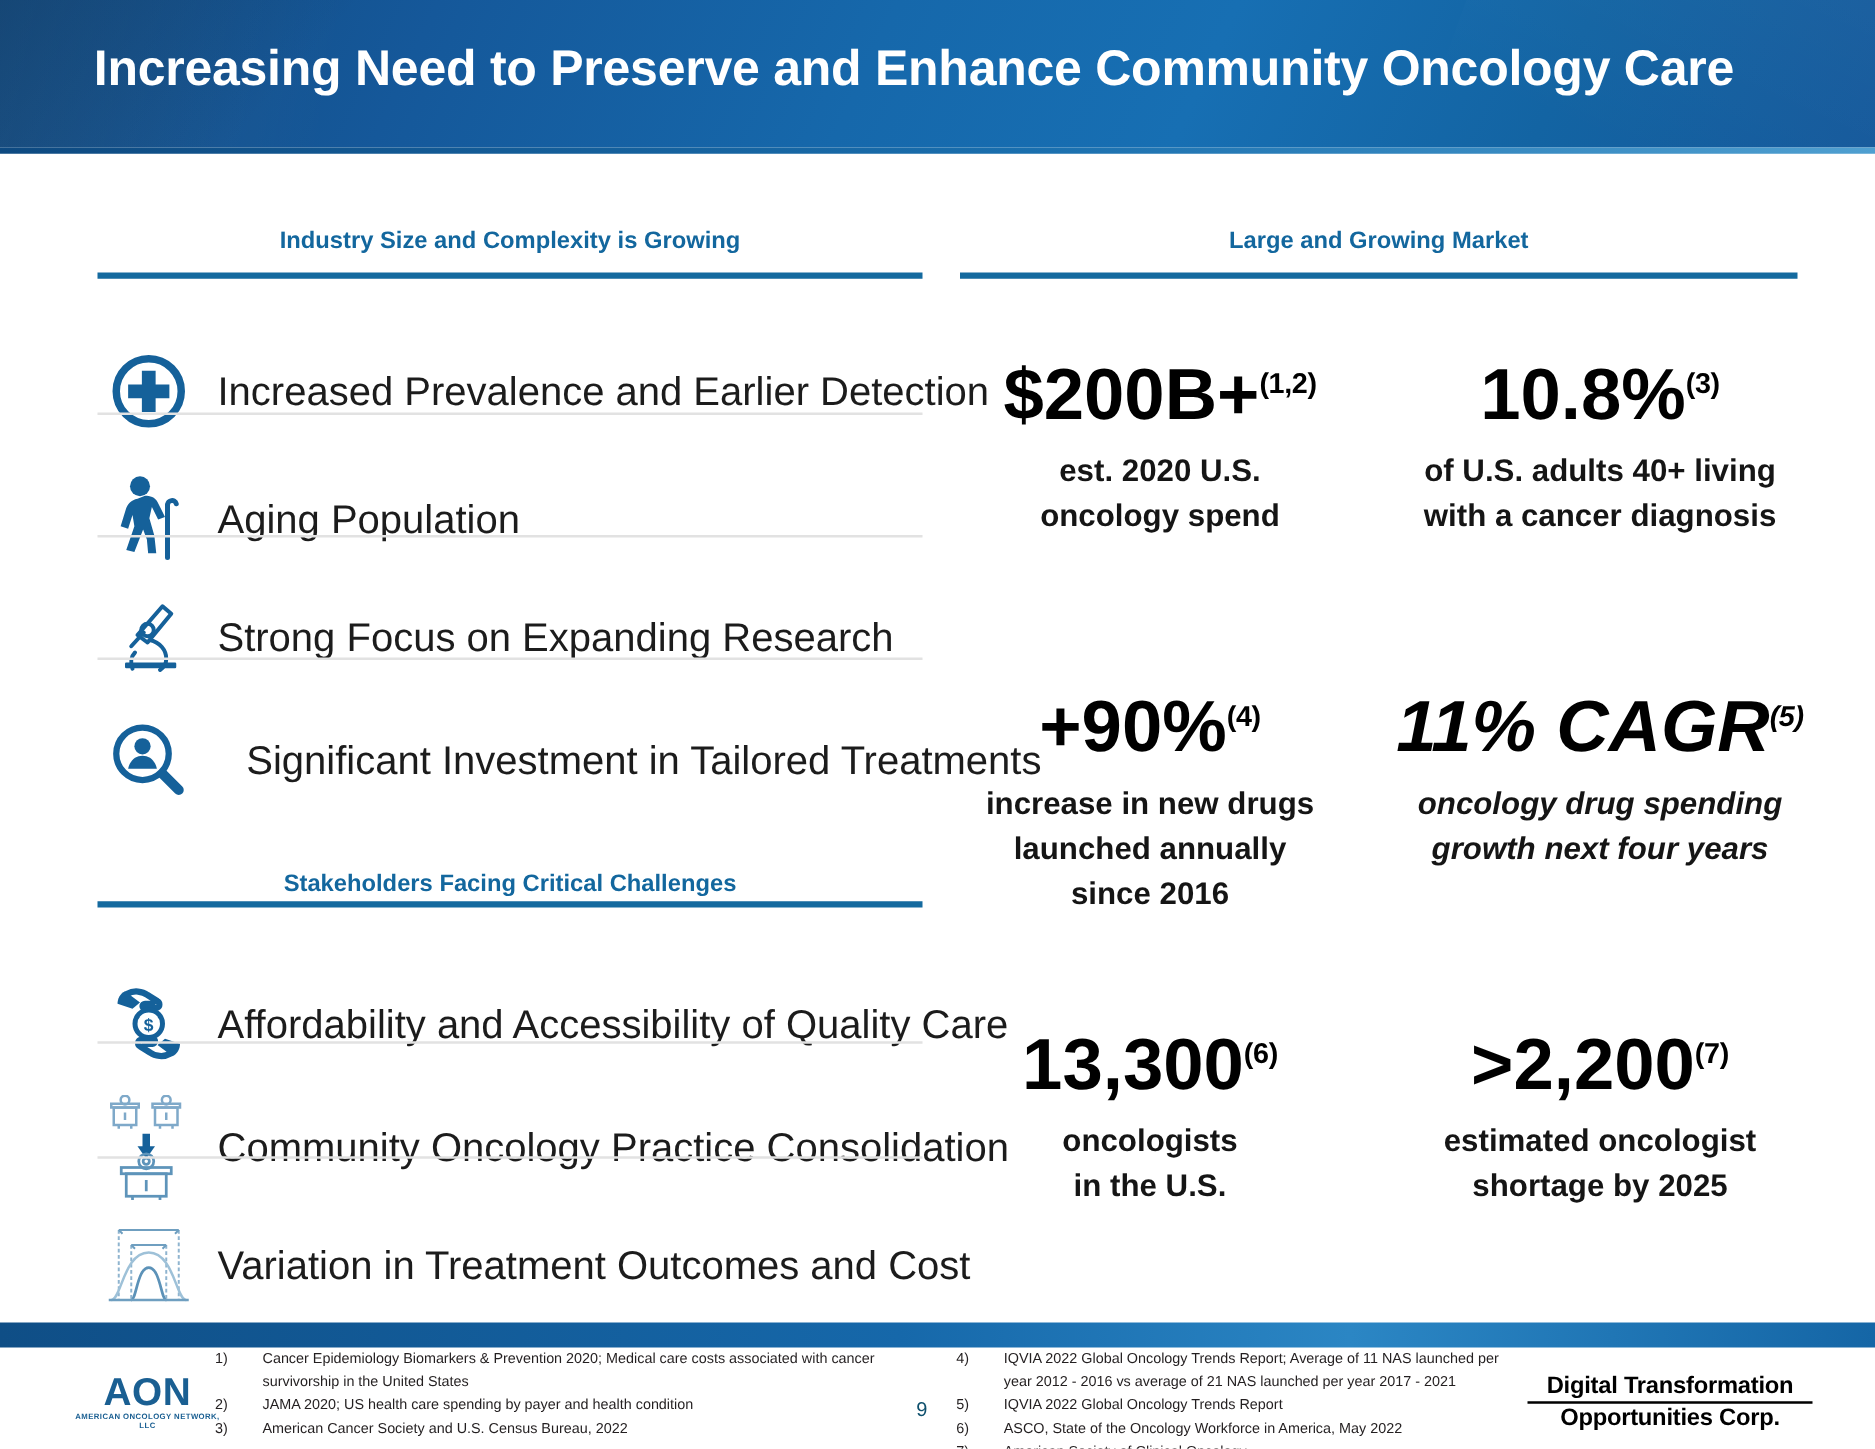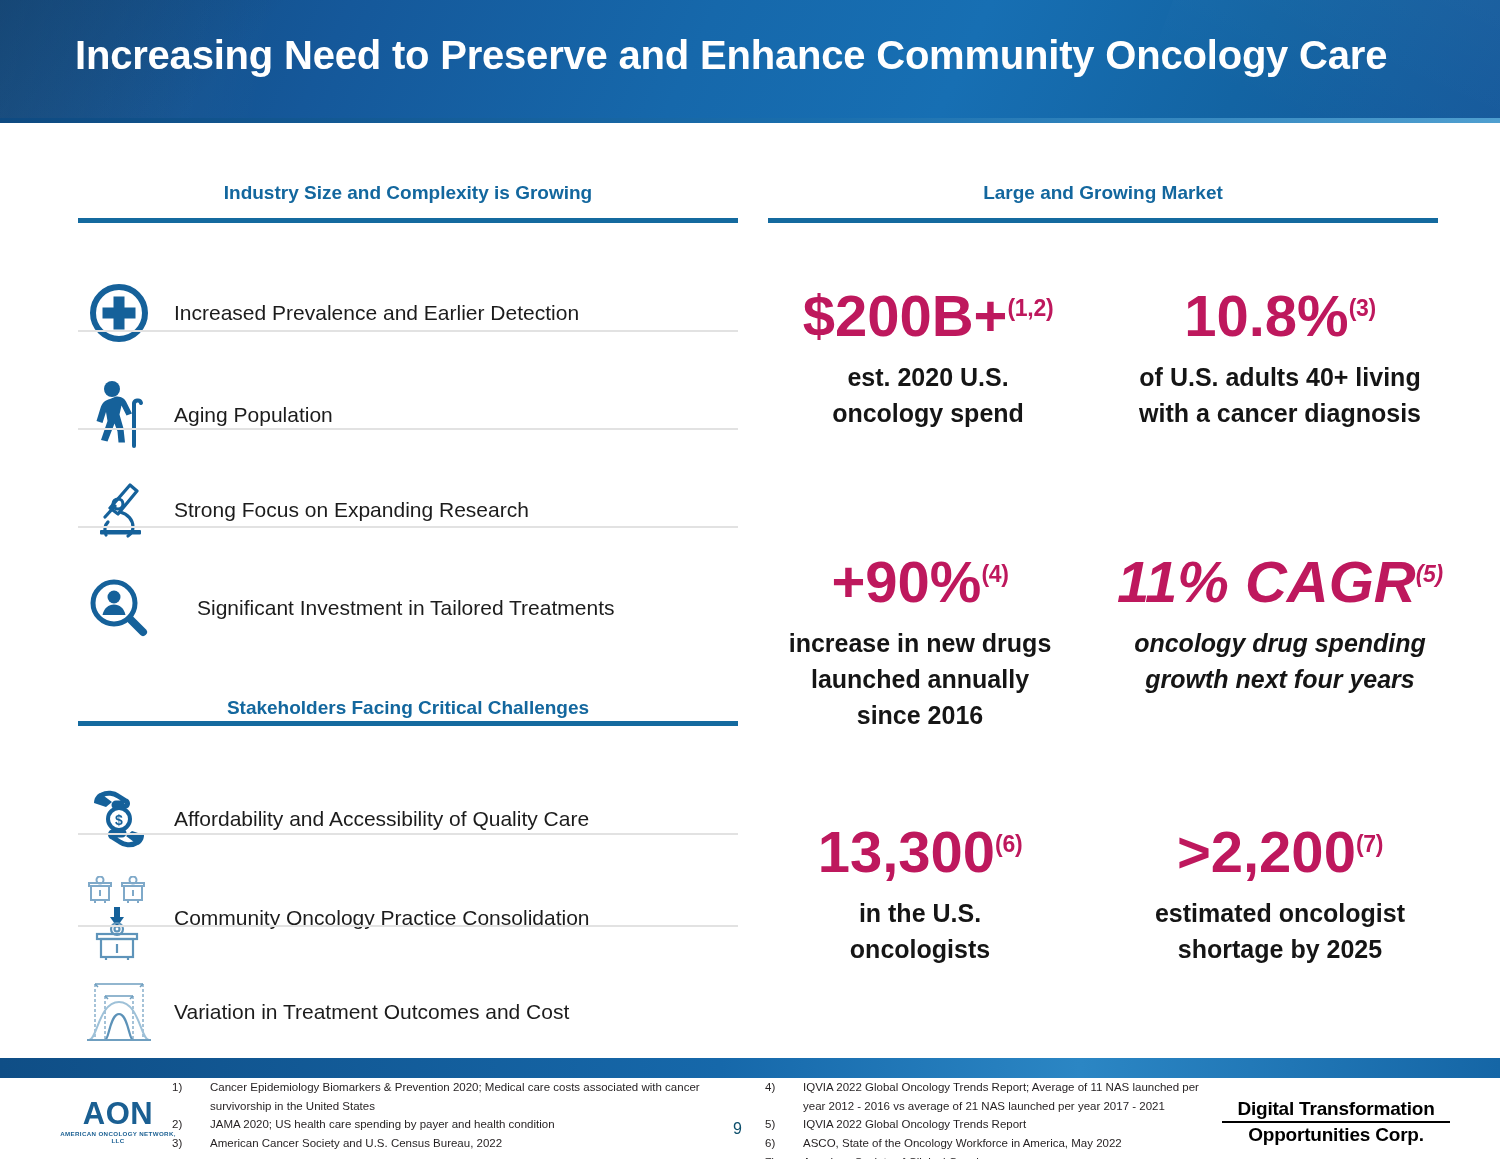--- a/index.html
+++ b/index.html
@@ -81,42 +81,42 @@
     width: 660px;
   }
   .row .ico {
     width: 82px;
     flex: 0 0 82px;
     display: flex;
     align-items: center;
     justify-content: center;
   }
   .row .lbl {
-    font-size: 21px;
+    font-size: 32px;
     color: #1c1c1c;
     white-space: nowrap;
     padding-left: 14px;
   }
   .divider {
     position: absolute;
     left: 78px;
     width: 660px;
     height: 2px;
     background: #e2e2e2;
   }
 
   
   .stat {
     position: absolute;
     text-align: center;
   }
   .stat .big {
     font-size: 58px;
     font-weight: bold;
-    color: #be185d;
+    color: #000000;
     line-height: 1.05;
     white-space: nowrap;
   }
   .stat .big .sup {
     font-size: 23px;
     font-weight: bold;
     vertical-align: super;
     letter-spacing: -0.3px;
   }
   .stat .cap {
@@ -367,22 +367,22 @@
   <div class="big"><span>11% CAGR</span><span class="sup">(5)</span></div>
   <div class="cap">
     <div>oncology drug spending</div>
     <div>growth next four years</div>
   </div>
 </div>
 
 <div class="stat" style="left:760px; top:822px; width:320px;">
   <div class="big"><span>13,300</span><span class="sup">(6)</span></div>
   <div class="cap">
+    <div>oncologists</div>
     <div>in the U.S.</div>
-    <div>oncologists</div>
   </div>
 </div>
 
 <div class="stat" style="left:1110px; top:822px; width:340px;">
   <div class="big"><span>&gt;2,200</span><span class="sup">(7)</span></div>
   <div class="cap">
     <div>estimated oncologist</div>
     <div>shortage by 2025</div>
   </div>
 </div>

